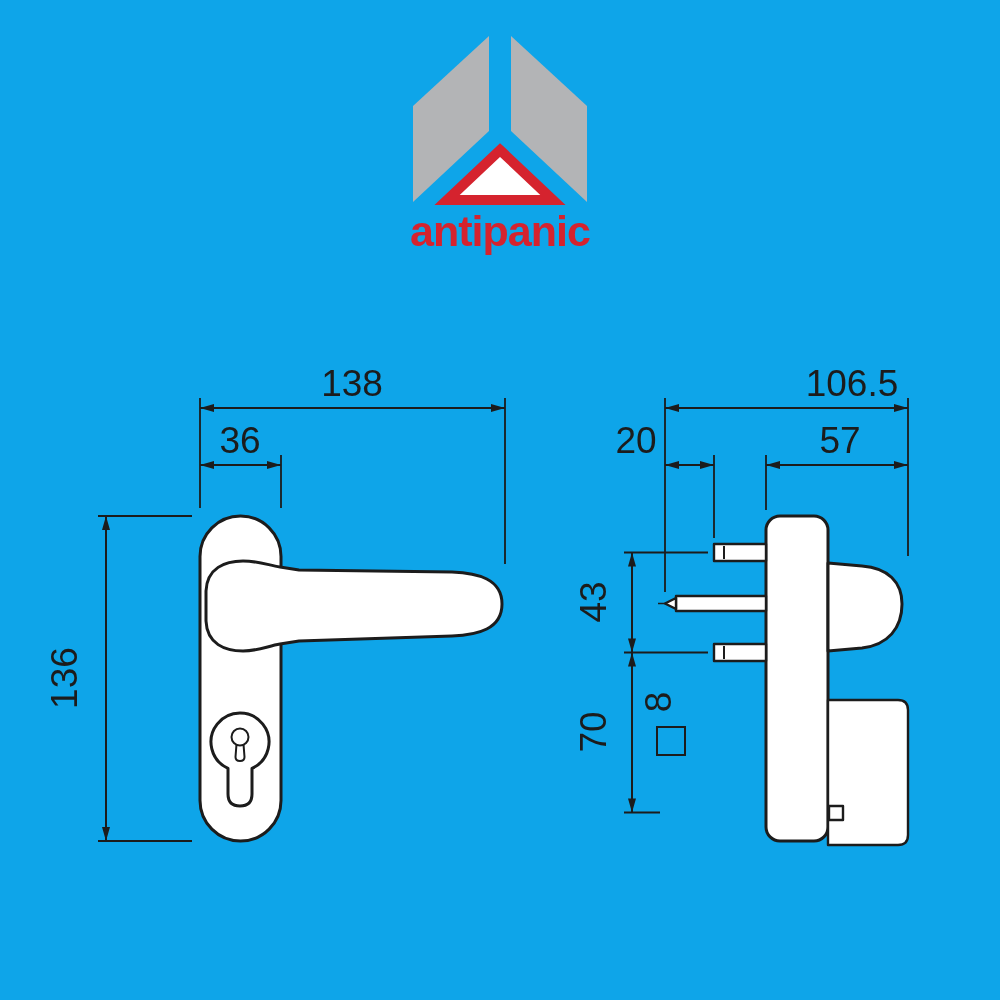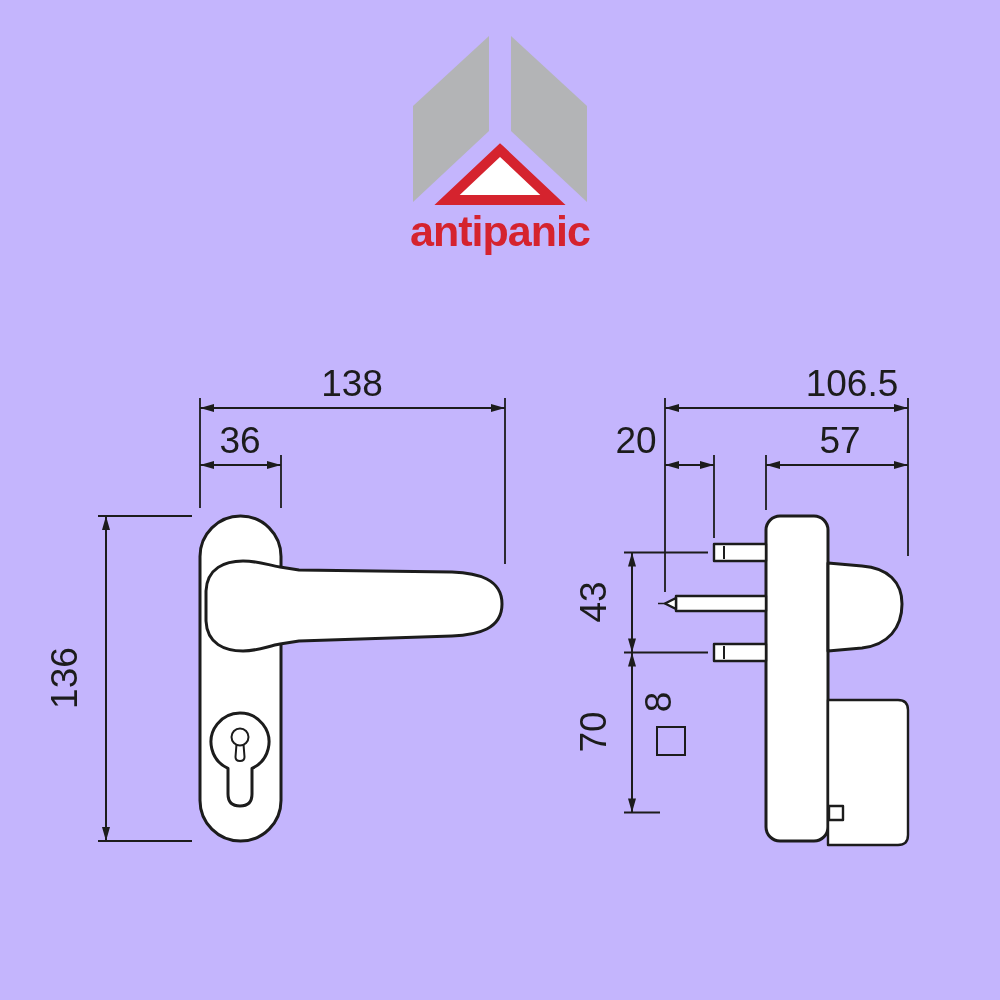--- a/index.html
+++ b/index.html
@@ -1,16 +1,16 @@
 <!DOCTYPE html>
 <html style="--accent-red: #d5232e; --logo-gray: #b3b4b6; --line: #1c1c1c;"><head>
 <meta charset="utf-8">
 <style>
   html,body{margin:0;padding:0;background:#ffffff;}
-  .canvas{position:relative;width:1000px;height:1000px;background:#c4b5fd;overflow:hidden;}
+  .canvas{position:relative;width:1000px;height:1000px;background:#0ea5e9;overflow:hidden;}
   svg.scene{position:absolute;left:0;top:0;}
   .part{fill:#ffffff;stroke:var(--line,#1c1c1c);stroke-width:3;stroke-linejoin:round;stroke-linecap:round;}
   .part-thin{fill:#ffffff;stroke:var(--line,#1c1c1c);stroke-width:2.4;stroke-linejoin:round;}
   .detail{fill:none;stroke:var(--line,#1c1c1c);stroke-width:2;}
   .dimline{fill:none;stroke:var(--line,#1c1c1c);stroke-width:2;}
   .extline{fill:none;stroke:var(--line,#1c1c1c);stroke-width:1.8;}
   .centerline{fill:none;stroke:var(--line,#1c1c1c);stroke-width:1.3;stroke-dasharray:14 4 3 4;}
   .arrowhead{fill:var(--line,#1c1c1c);stroke:none;}
   .dim-label{font-family:"Liberation Sans",sans-serif;font-size:37px;fill:var(--line,#1c1c1c);text-anchor:middle;}
   .brand-label{font-family:"Liberation Sans",sans-serif;font-size:43px;font-weight:700;letter-spacing:-1px;fill:var(--accent-red,#d5232e);text-anchor:middle;}

